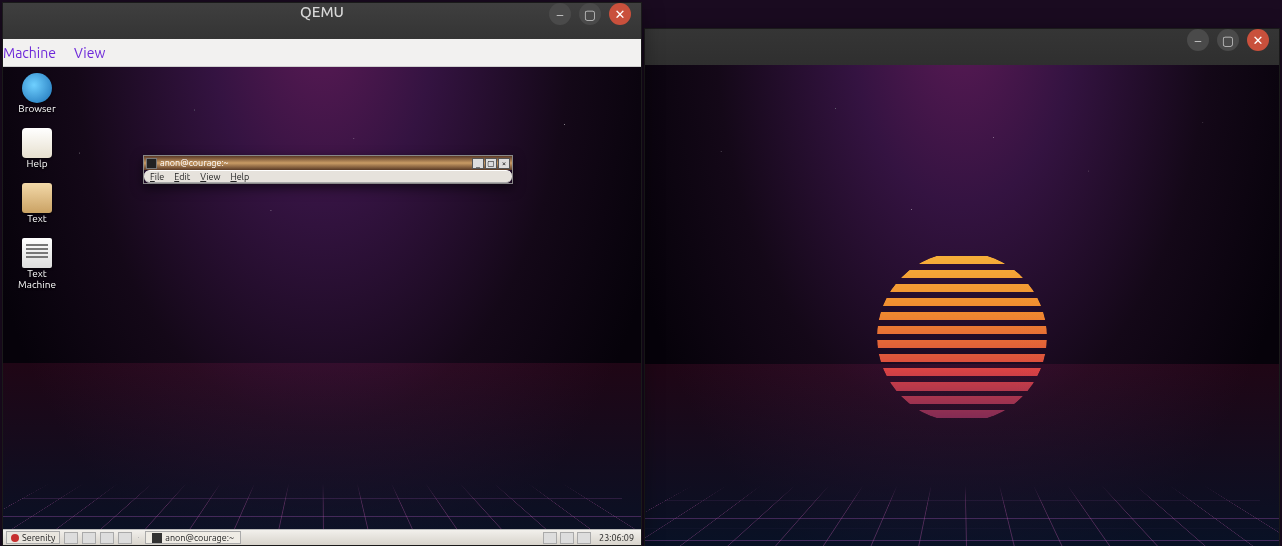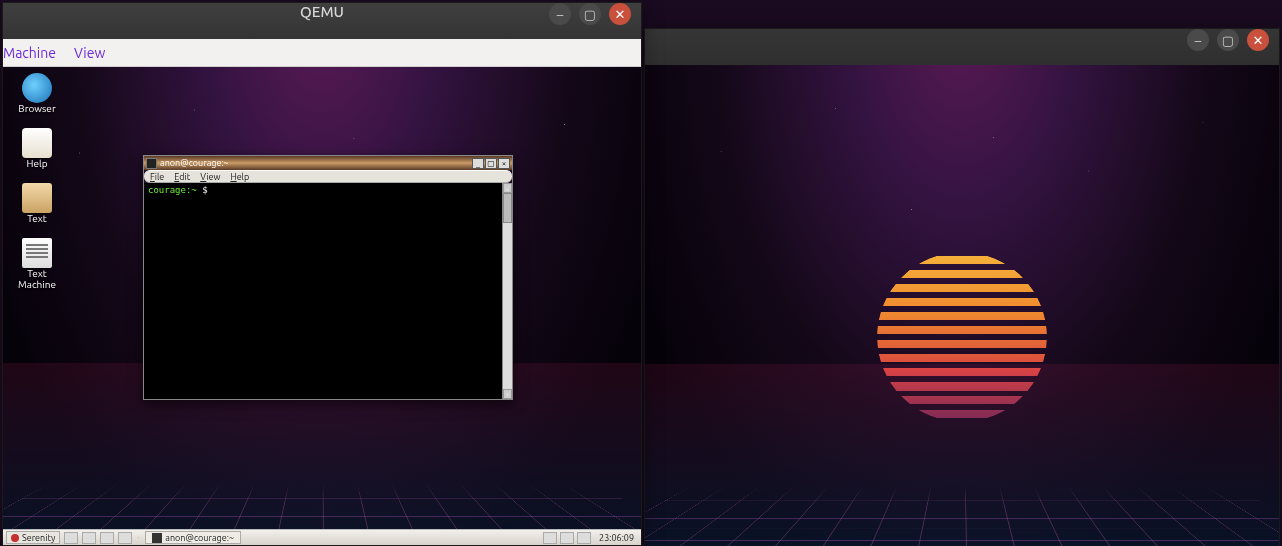--- a/index.html
+++ b/index.html
@@ -267,28 +267,20 @@
           <div class="subwin-btn">▢</div>
           <div class="subwin-btn">×</div>
         </div>
       </div>
       <div class="subwin-menubar">
         <span>File</span>
         <span>Edit</span>
         <span>View</span>
         <span>Help</span>
       </div>
-      <div class="term-wrap">
-        <div class="term"><span class="prompt">courage</span><span class="sep">:~</span><span class="cursor"> $ </span></div>
-        <div class="term-scroll">
-          <div class="up">▴</div>
-          <div class="thumb"></div>
-          <div class="down">▾</div>
-        </div>
-      </div>
     </div>
 
     <div class="taskbar">
       <div class="start">
         <div class="red-dot"></div>
         <span>Serenity</span>
       </div>
       <div class="tray-ico"></div>
       <div class="tray-ico"></div>
       <div class="tray-ico"></div>

